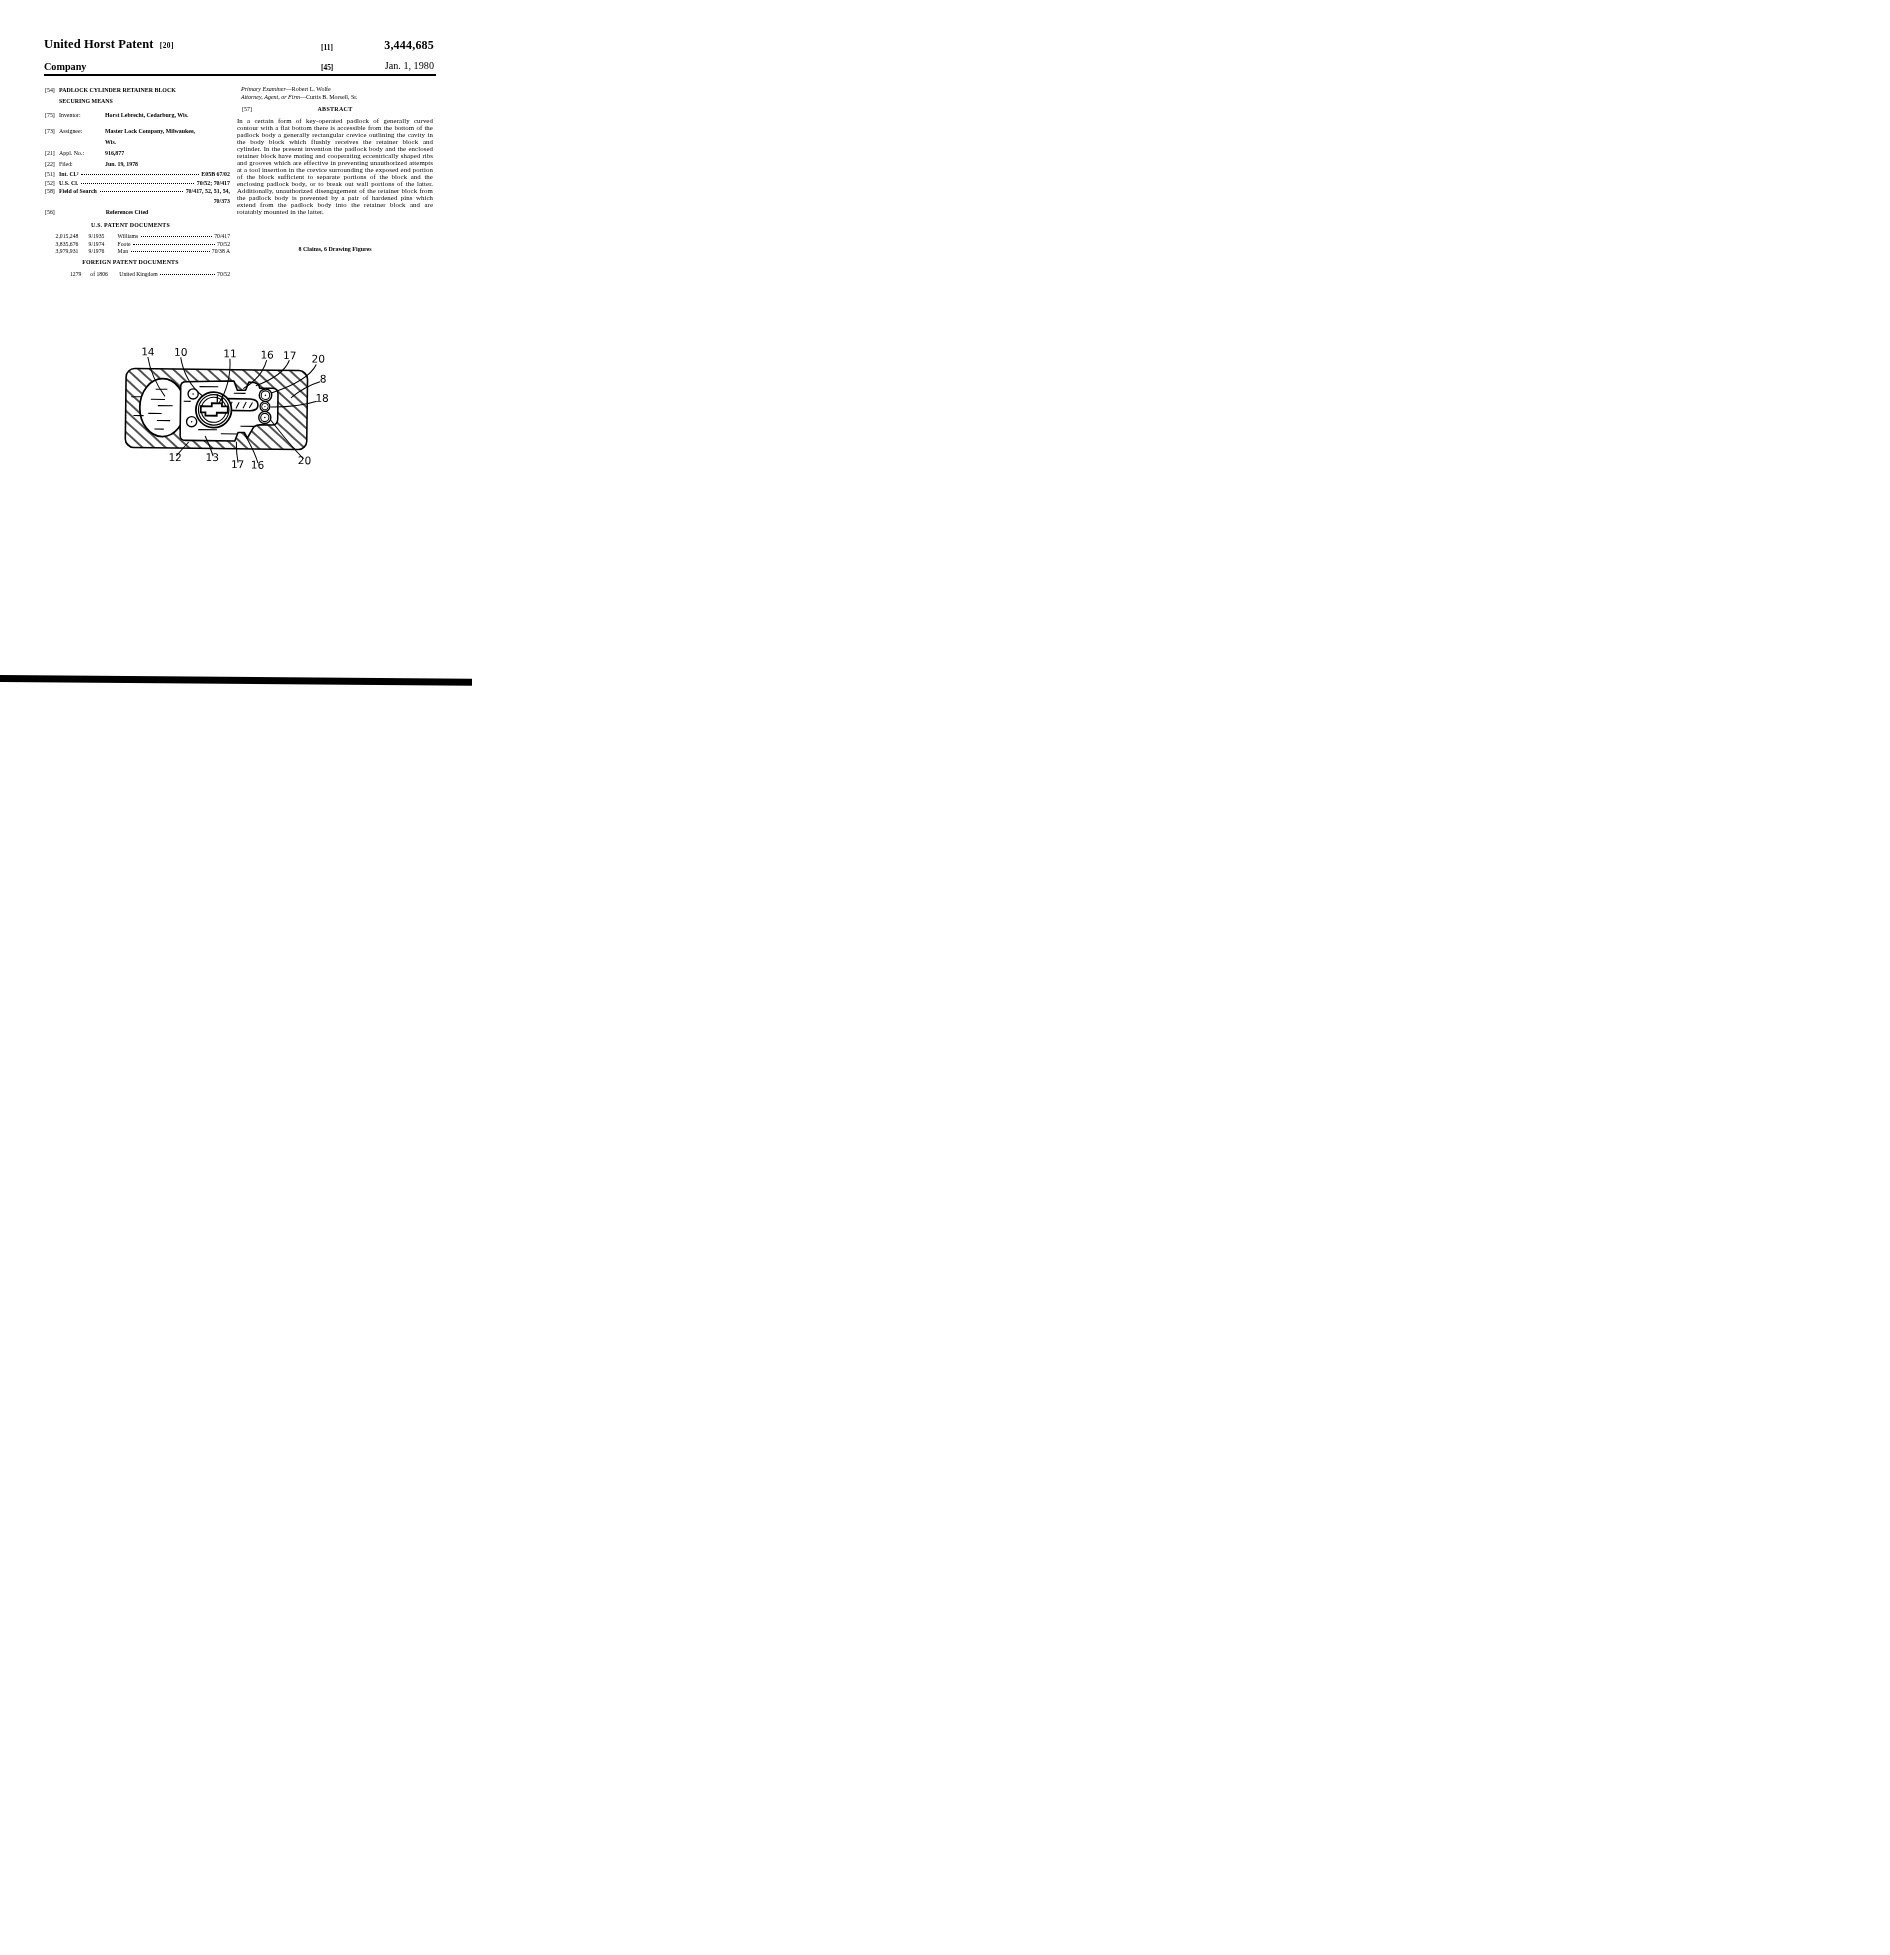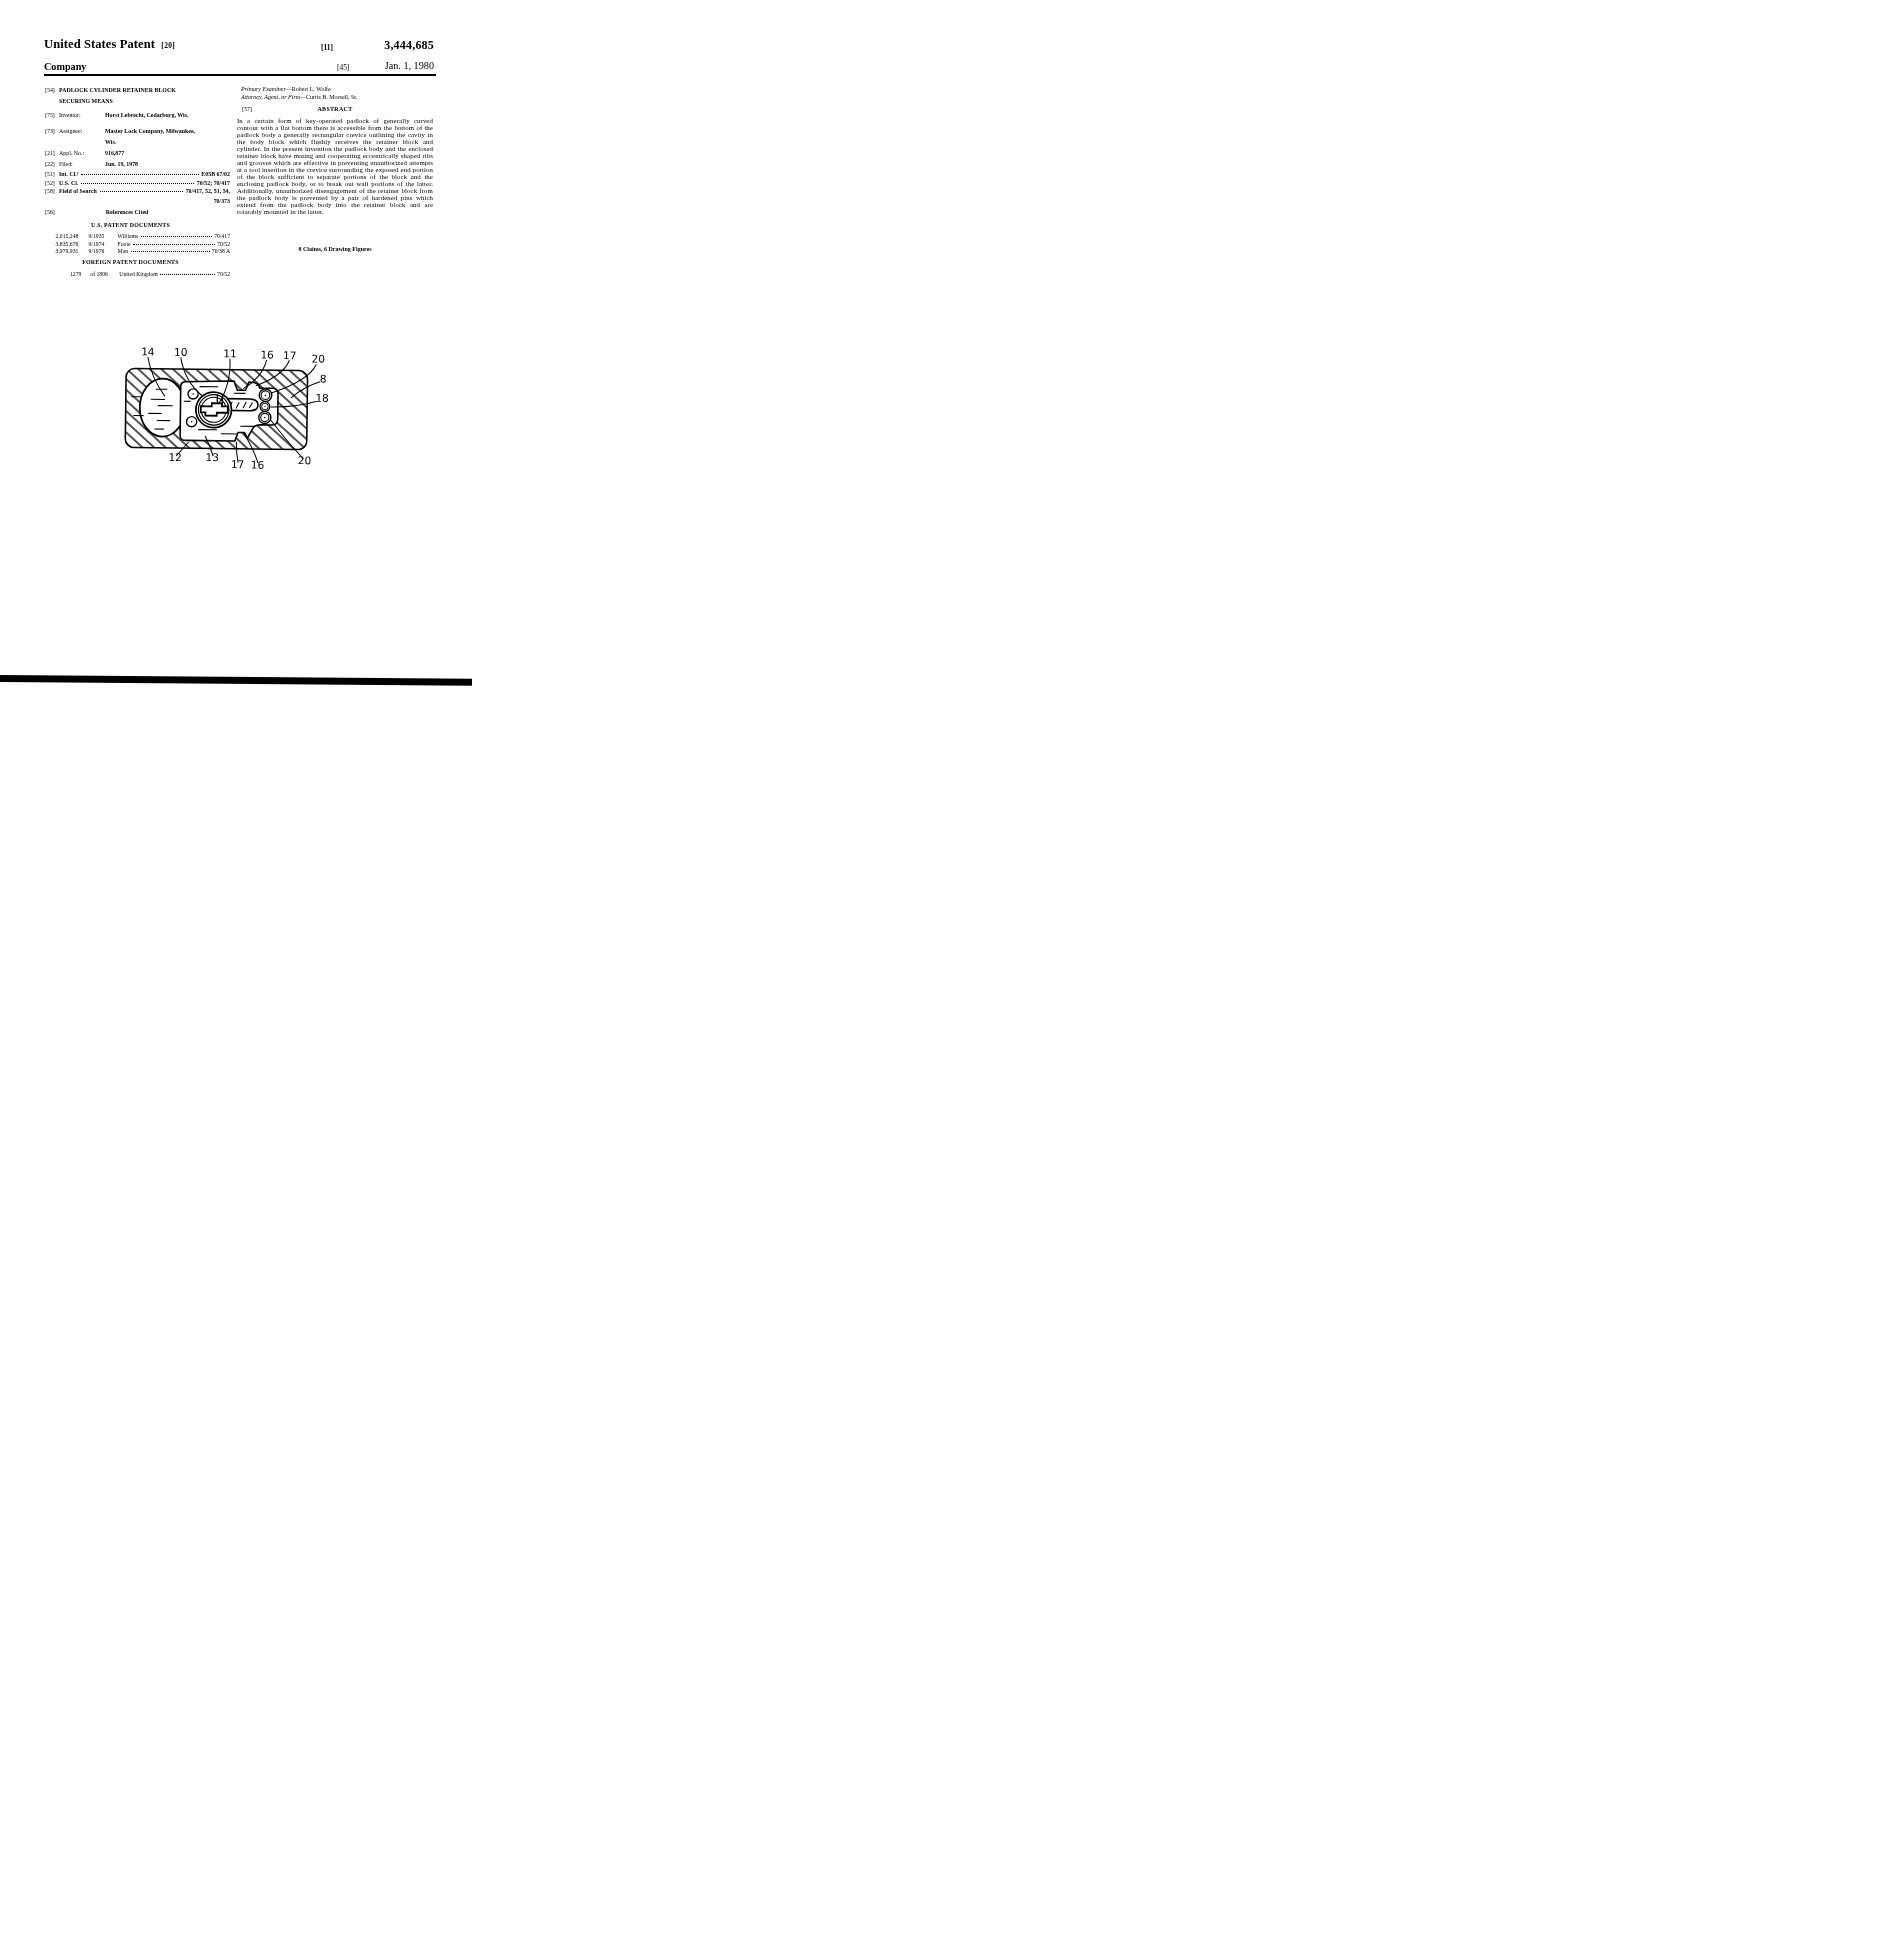--- a/index.html
+++ b/index.html
@@ -20,21 +20,21 @@
   }
   .masthead-title .kind {
     font-size: 7.4px; font-weight: 600; letter-spacing: 0.4px;
   }
   .masthead-surname {
     left: 44px; top: 61px;
     font-size: 10.2px; font-weight: bold;
   }
   .hdr-num-tag { left: 321px; top: 43px; font-size: 7.4px; font-weight: 600; }
   .hdr-number { right: 38px; top: 38px; font-size: 12px; font-weight: bold; letter-spacing: 0.2px; }
-  .hdr-date-tag { left: 321px; top: 63px; font-size: 7.4px; font-weight: 400; margin-left: 16px; }
+  .hdr-date-tag { left: 321px; top: 63px; font-size: 7.4px; font-weight: 700; }
   .hdr-date { right: 38px; top: 60px; font-size: 10.2px; font-weight: normal; }
   .hdr-rule { left: 44px; top: 74px; width: 392px; height: 2px; background: #000; }
 
   
   .row { display: flex; align-items: baseline; }
   .tag { width: 14px; flex: 0 0 14px; font-size: 5.9px; }
   .lab { font-size: 5.9px; }
   .val { font-size: 5.9px; font-weight: bold; }
   .dots { flex: 1 1 5.5px; border-bottom: 0.8px dotted #000; margin: 0 2.3px 0 2.7px; align-self: flex-end; margin-bottom: 1.6px; min-width: 5.5px; }
   .caps-center { text-align: center; font-size: 5.9px; font-weight: 600; letter-spacing: 0.2px; }
@@ -64,21 +64,21 @@
   
   .scan-band {
     left: -3.1px; top: 675px; width: 481px; height: 7px;
     background: #000; transform: rotate(0.45deg); transform-origin: left top;
   }
 </style>
 </head>
 <body>
 
 <div class="abs masthead-title">
-  <span>United States Patent</span>
+  <span>United Horst Patent</span>
   <span class="kind">[20]</span>
 </div>
 <div class="abs masthead-surname">Company</div>
 <div class="abs hdr-num-tag">[11]</div>
 <div class="abs hdr-number">3,444,685</div>
 <div class="abs hdr-date-tag">[45]</div>
 <div class="abs hdr-date">Jan. 1, 1980</div>
 <div class="abs hdr-rule"></div>
 
 <div class="abs lcol-item row" style="top:85px">

